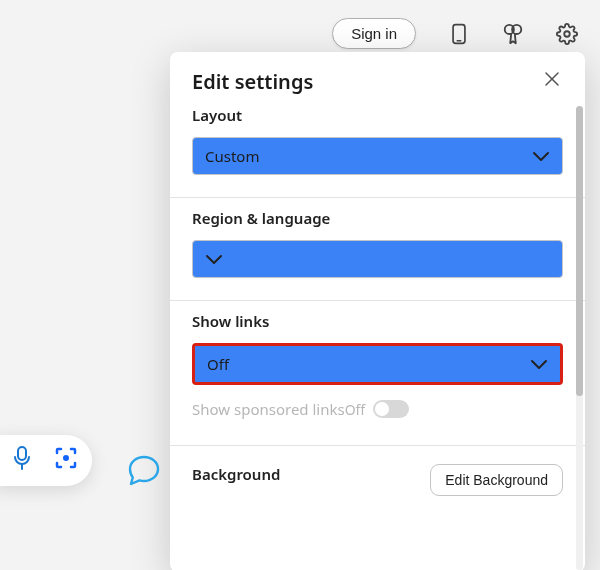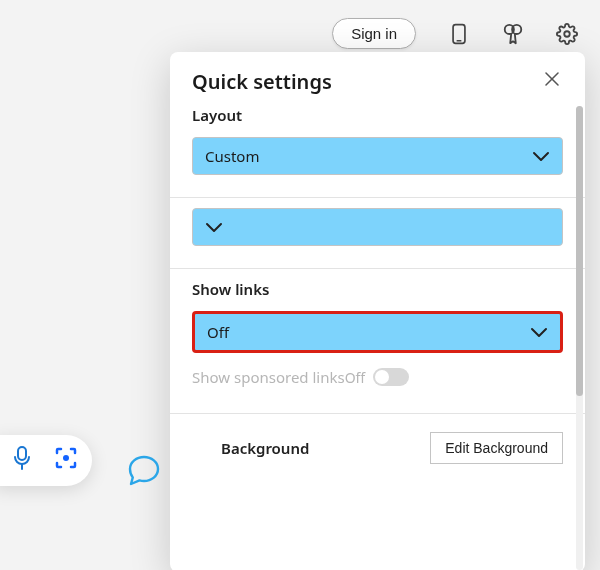--- a/index.html
+++ b/index.html
@@ -75,21 +75,21 @@
       margin-top: 0;
     }
 
     .select {
       display: flex; align-items: center; justify-content: space-between;
       border: 1px solid #c4c4c4;
       border-radius: 4px;
       padding: 8px 12px;
       font-size: 15px; color: #1b1b1b;
       cursor: pointer;
-      background: #7dd3fc;
+      background: #3b82f6;
       gap: 13px;
     }
     .select .chev { color: #222; }
 
     .select-highlight {
       border: 3px solid #d92014;
       border-radius: 4px;
     }
 
     .sponsored-row {
@@ -110,31 +110,30 @@
     .toggle::after {
       content: "";
       position: absolute;
       left: 2px; top: 2px;
       width: 14px; height: 14px;
       border-radius: 50%;
       background: #fff;
     }
 
     .bg-row {
-      display: flex; align-items: center; justify-content: space-between;
+      display: flex; justify-content: space-between;
       padding: 18px 22px 0 22px;
-      margin-left: 29px;
     }
     .bg-label {
       font-size: 15px; font-weight: 600; color: #222;
     }
     .edit-btn {
       border: 1px solid #c4c4c4;
       background: #fff;
-      border-radius: 0;
+      border-radius: 9px;
       padding: 7px 14px;
       font-size: 14px; color: #222;
       cursor: pointer;
     }
 
     
     .scroll-track {
       position: absolute;
       right: 2px; top: 54px; bottom: 2px;
       width: 7px;
@@ -194,21 +193,21 @@
   <div class="tb-icon">
     <svg width="22" height="22" viewBox="0 0 24 24" fill="none" stroke="currentColor" stroke-width="2" stroke-linecap="round" stroke-linejoin="round">
         <circle cx="12" cy="12" r="3"></circle>
         <path d="M19.4 15a1.65 1.65 0 0 0 .33 1.82l.06.06a2 2 0 1 1-2.83 2.83l-.06-.06a1.65 1.65 0 0 0-1.82-.33 1.65 1.65 0 0 0-1 1.51V21a2 2 0 1 1-4 0v-.09a1.65 1.65 0 0 0-1-1.51 1.65 1.65 0 0 0-1.82.33l-.06.06a2 2 0 1 1-2.83-2.83l.06-.06a1.65 1.65 0 0 0 .33-1.82 1.65 1.65 0 0 0-1.51-1H3a2 2 0 1 1 0-4h.09a1.65 1.65 0 0 0 1.51-1 1.65 1.65 0 0 0-.33-1.82l-.06-.06a2 2 0 1 1 2.83-2.83l.06.06a1.65 1.65 0 0 0 1.82.33h0a1.65 1.65 0 0 0 1-1.51V3a2 2 0 1 1 4 0v.09a1.65 1.65 0 0 0 1 1.51h0a1.65 1.65 0 0 0 1.82-.33l.06-.06a2 2 0 1 1 2.83 2.83l-.06.06a1.65 1.65 0 0 0-.33 1.82v0a1.65 1.65 0 0 0 1.51 1H21a2 2 0 1 1 0 4h-.09a1.65 1.65 0 0 0-1.51 1z"></path>
       </svg>
   </div>
 </div>
 
 <div class="panel">
   <div class="panel-header">
-    <div class="panel-title">Quick settings</div>
+    <div class="panel-title">Edit settings</div>
     <button class="close-btn">
       <svg width="14" height="14" viewBox="0 0 14 14" stroke="currentColor" stroke-width="1.5" stroke-linecap="round">
           <line x1="1" y1="1" x2="13" y2="13"></line>
           <line x1="13" y1="1" x2="1" y2="13"></line>
         </svg>
     </button>
   </div>
 
   <div class="panel-inner">
 
@@ -218,20 +217,21 @@
         <span>Custom</span>
         <span class="chev">
           <svg width="18" height="12" viewBox="0 0 18 12" fill="none" stroke="currentColor" stroke-width="2" stroke-linecap="round" stroke-linejoin="round">
               <polyline points="2,3 9,10 16,3"></polyline>
             </svg>
         </span>
       </div>
     </div>
 
     <div class="section">
+      <div class="section-label">Region &amp; language</div>
       <div class="select">
         <span class="chev">
           <svg width="18" height="12" viewBox="0 0 18 12" fill="none" stroke="currentColor" stroke-width="2" stroke-linecap="round" stroke-linejoin="round">
               <polyline points="2,3 9,10 16,3"></polyline>
             </svg>
         </span>
       </div>
     </div>
 
     <div class="section">

